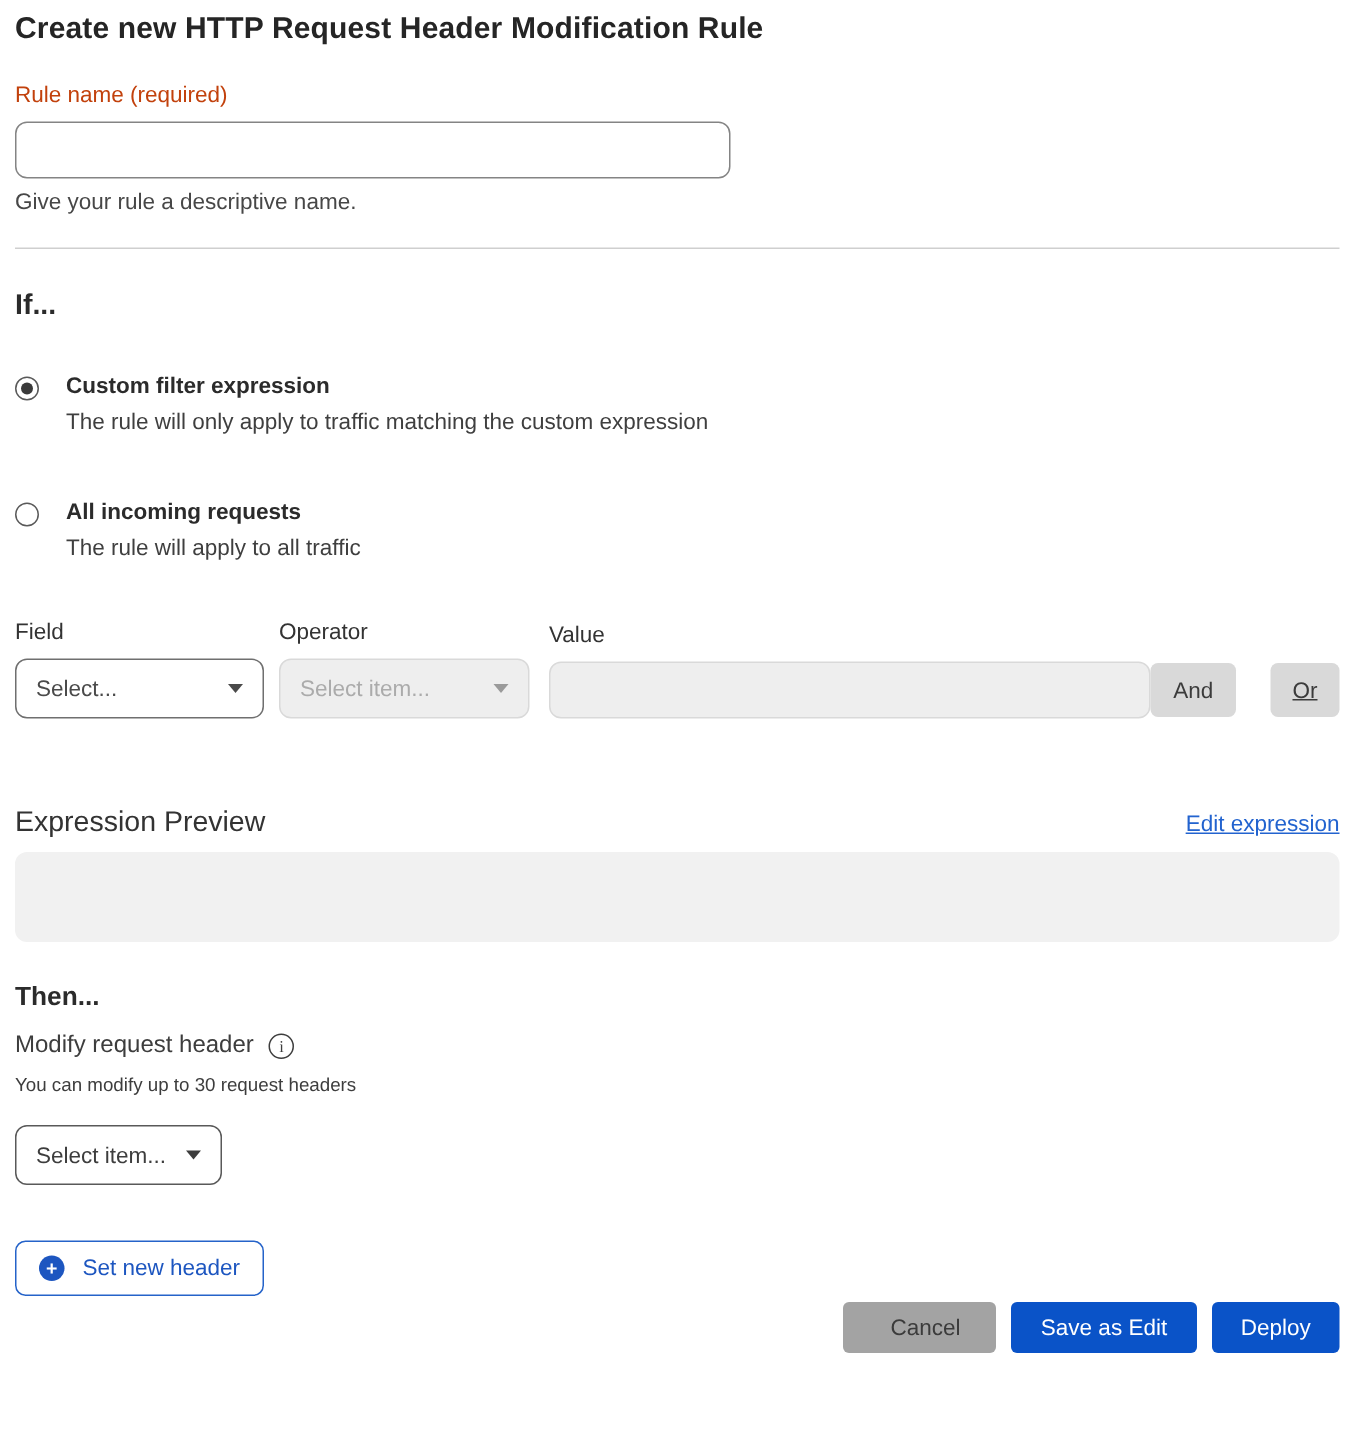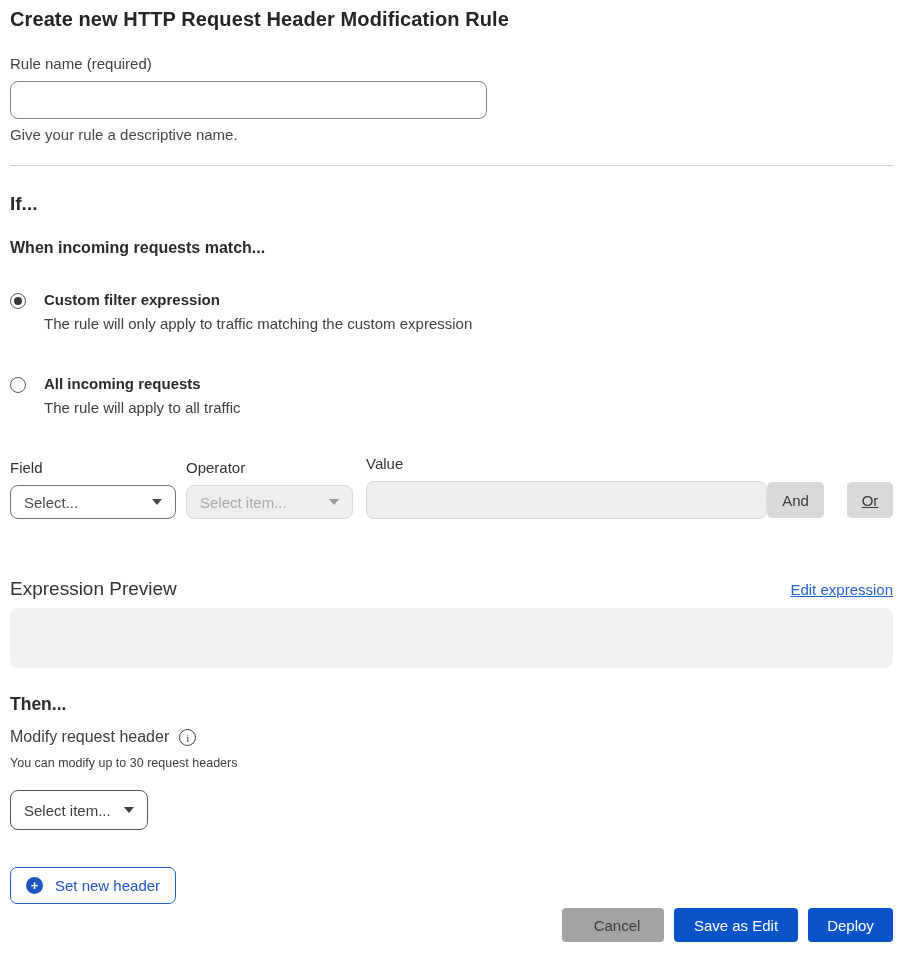--- a/index.html
+++ b/index.html
@@ -7,21 +7,21 @@
   body {
     width: 899px; height: 956px;
     font-family: "Liberation Sans", sans-serif;
     color: #2e2e2e;
     overflow: hidden;
   }
   .container { padding: 8px 6px 0 10px; width: 899px; }
 
   .page-title { font-size: 20px; font-weight: 700; color: #252525; letter-spacing: .1px; }
 
-  .field-label { font-size: 15px; color: #404040; }
+  .field-label { font-size: 15px; color: #c2410c; }
   .rule-name-block { margin-top: 24px; }
   .rule-name-input {
     display: block; margin-top: 9px; width: 477px; height: 38px;
     border: 1px solid #848484; border-radius: 8px; background: #fff;
     font: 15px "Liberation Sans", sans-serif; color: #333; padding: 0 12px; outline: none;
   }
   .helper-text { margin-top: 7px; font-size: 15px; color: #474747; }
 
   .divider { margin-top: 22px; border: 0; border-top: 1px solid #cfcfcf; height: 0; }
 
@@ -41,21 +41,21 @@
   .radio-texts { margin-left: 18px; }
   .radio-label { font-size: 15px; font-weight: 700; color: #2b2b2b; cursor: pointer; }
   .radio-desc { margin-top: 7px; font-size: 15px; color: #3f3f3f; }
 
   .builder-row { margin-top: 39px; display: flex; align-items: flex-end; }
   .builder-col .field-label { color: #333; }
   .col-field { width: 166px; }
   .col-operator { width: 167px; margin-left: 10px; }
   .col-value { flex: 1; margin-left: 13px; }
   .select-control {
-    margin-top: 9px; height: 34px; border: 1px solid #6f6f6f; border-radius: 8px;
+    margin-top: 9px; height: 40px; border: 1px solid #6f6f6f; border-radius: 8px;
     background: #fff; display: flex; align-items: center; justify-content: space-between;
     padding: 0 13px; cursor: pointer;
   }
   .select-control .select-text { font-size: 15px; color: #4a4a4a; }
   .select-control.disabled { background: #eeeeee; border-color: #d9d9d9; cursor: default; }
   .select-control.disabled .select-text { color: #ababab; }
   .chevron { width: 0; height: 0; border-left: 5px solid transparent; border-right: 5px solid transparent; border-top: 6px solid #4a4a4a; }
   .select-control.disabled .chevron { border-top-color: #9a9a9a; }
   .value-input {
     margin-top: 9px; display: block; width: 100%; height: 38px;
@@ -121,21 +121,20 @@
 
   <div class="rule-name-block">
     <div class="field-label">Rule name (required)</div>
     <input class="rule-name-input" type="text" value="" style="">
     <div class="helper-text">Give your rule a descriptive name.</div>
   </div>
 
   <hr class="divider">
 
   <h2 class="if-heading">If...</h2>
-  <h3 class="match-subheading">When incoming requests match...</h3>
 
   <div class="radio-option">
     <span class="radio-circle checked"></span>
     <div class="radio-texts">
       <div class="radio-label">Custom filter expression</div>
       <div class="radio-desc">The rule will only apply to traffic matching the custom expression</div>
     </div>
   </div>
 
   <div class="radio-option">

